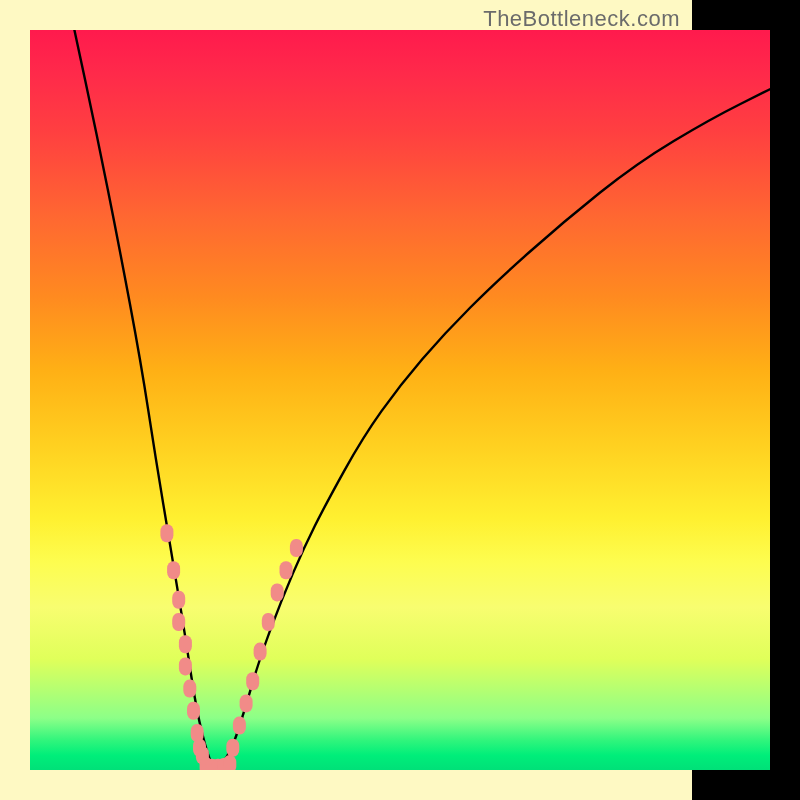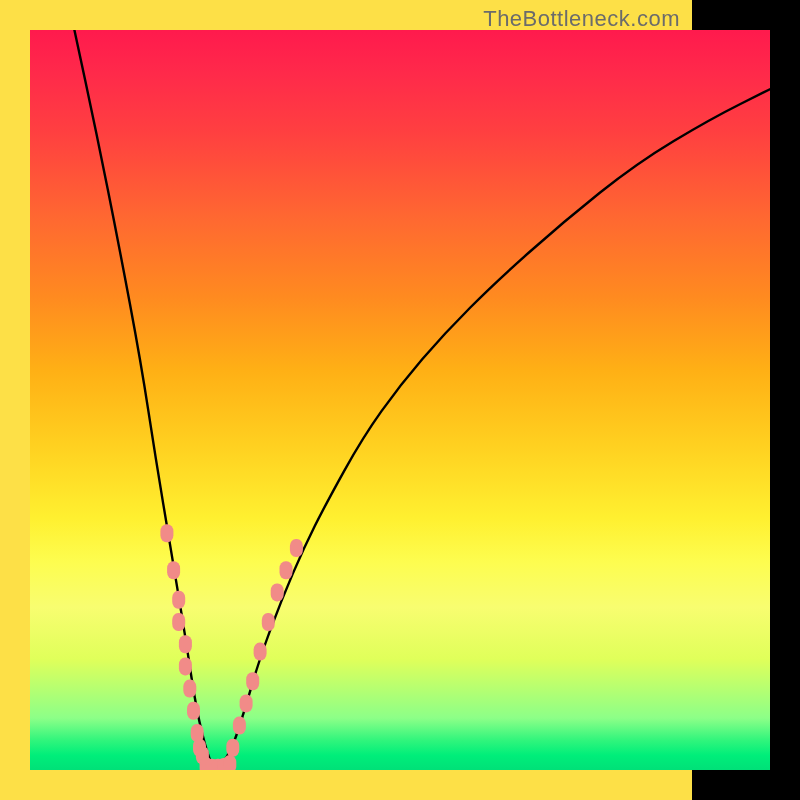--- a/index.html
+++ b/index.html
@@ -8,21 +8,21 @@
     width: 800px;
     height: 800px;
     overflow: hidden;
     background: #000;
     font-family: Arial, Helvetica, sans-serif;
   }
   .stage {
     position: relative;
     width: 692px;
     height: 800px;
-    background: #fde047;
+    background: #fef9c3;
   }
   .plot-area {
     position: absolute;
     left: 30px;
     top: 30px;
     width: 740px;
     height: 740px;
     overflow: hidden;
   }
   

